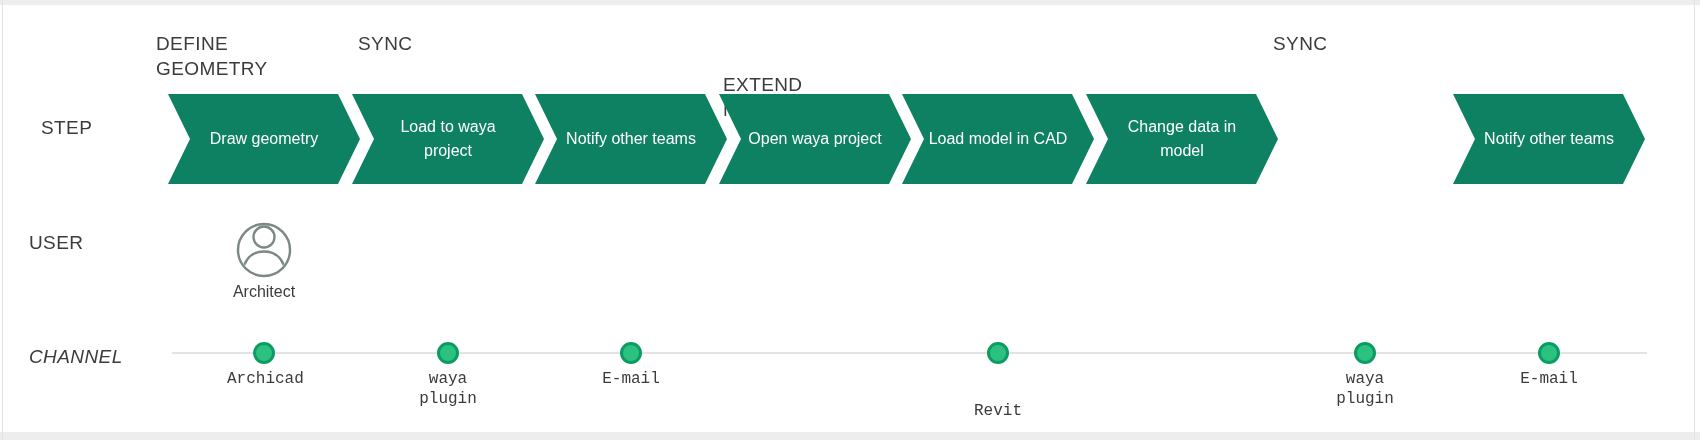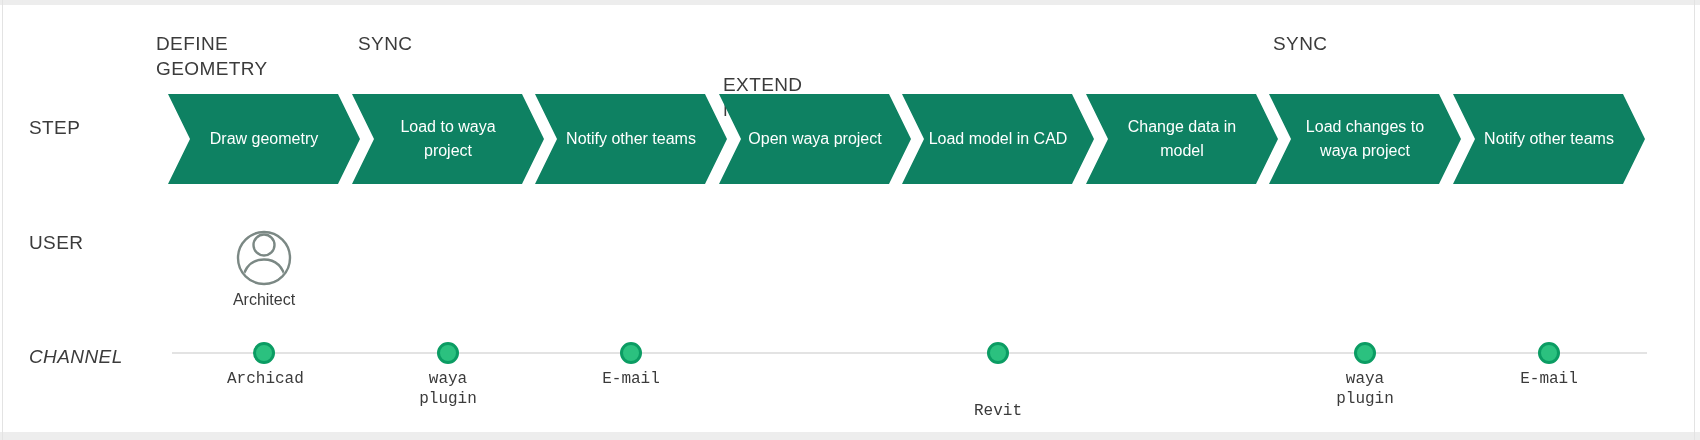--- a/index.html
+++ b/index.html
@@ -22,21 +22,21 @@
 
   .row-label {
     position: absolute;
     left: 29px;
     font-size: 19px;
     line-height: 24px;
     color: #3b3b3b;
     letter-spacing: 0.4px;
     white-space: nowrap;
   }
-  .row-label.step    { top: 116px; }
+  .row-label.step    { top: 116px; margin-left: 12px; }
   .row-label.user    { top: 231px; }
   .row-label.channel { top: 345px; font-style: italic; }
 
   .phase-label {
     position: absolute;
     top: 31px;
     font-size: 19px;
     line-height: 25px;
     color: #3b3b3b;
     letter-spacing: 0.4px;
@@ -57,21 +57,21 @@
   .chevron-text {
     color: #ffffff;
     font-size: 16px;
     line-height: 24px;
     text-align: center;
     max-width: 140px;
   }
 
   .user-group {
     position: absolute;
-    top: 229px;
+    top: 221px;
     width: 120px;
     display: flex;
     flex-direction: column;
     align-items: center;
   }
   .user-name {
     margin-top: 3px;
     font-size: 16px;
     line-height: 20px;
     color: #3b3b3b;
@@ -142,23 +142,20 @@
     <span class="chevron-text">Notify other teams</span>
   </div>
   <div class="chevron" style="left:719px;">
     <span class="chevron-text">Open waya project</span>
   </div>
   <div class="chevron" style="left:902px;">
     <span class="chevron-text">Load model in CAD</span>
   </div>
   <div class="chevron" style="left:1086px;">
     <span class="chevron-text">Change data in model</span>
-  </div>
-  <div class="chevron" style="left:1269px;">
-    <span class="chevron-text">Load changes to waya project</span>
   </div>
   <div class="chevron" style="left:1453px;">
     <span class="chevron-text">Notify other teams</span>
   </div>
 
   <div class="user-group" style="left:204px;">
     <svg width="58" height="58" viewBox="0 0 58 58">
       <defs>
           <clipPath id="uclip1">
             <circle cx="29" cy="29" r="24.5"></circle>

